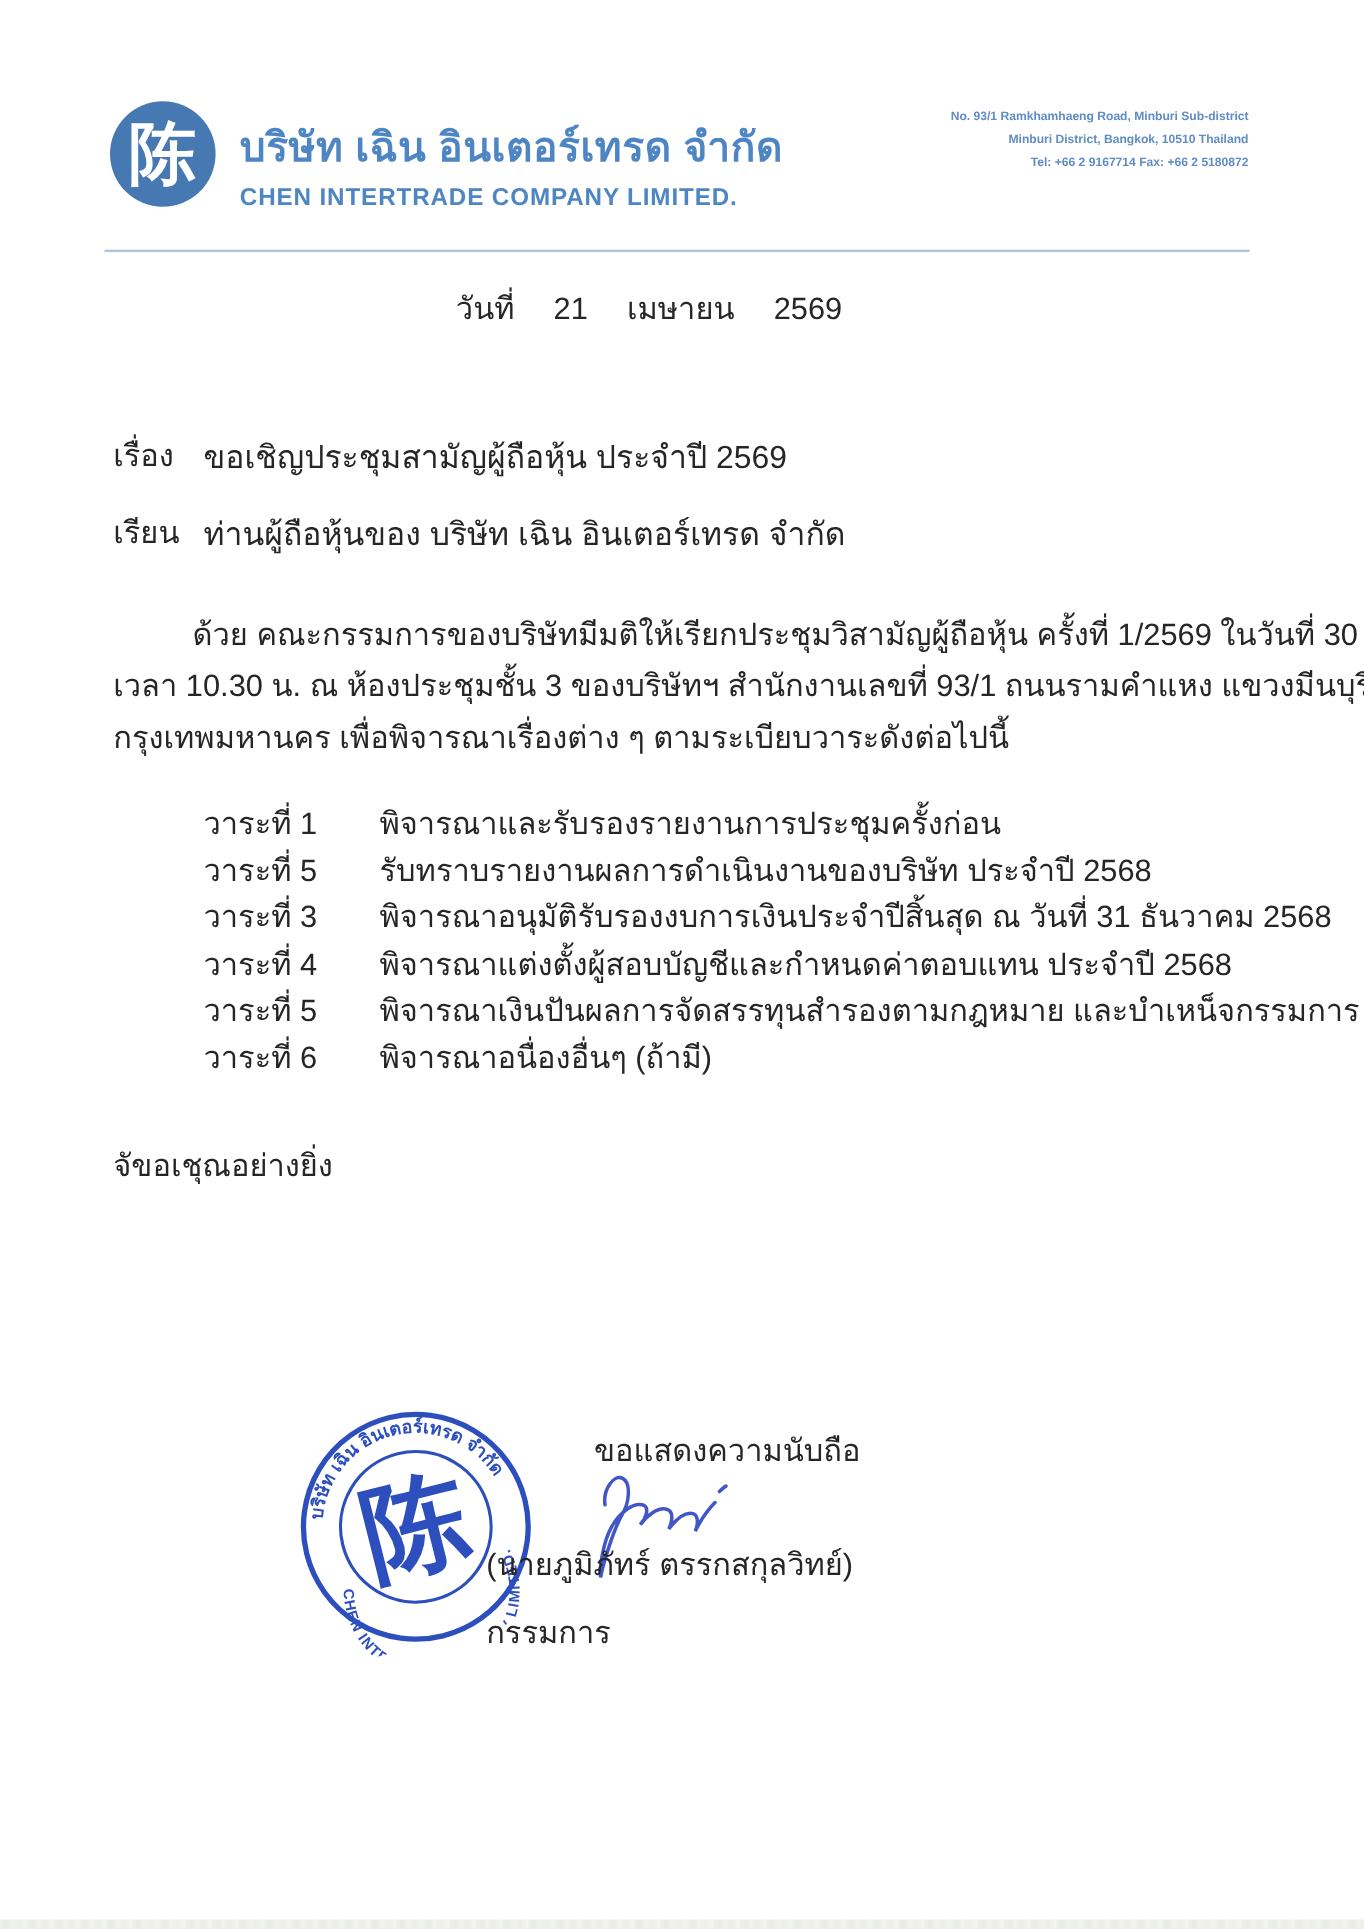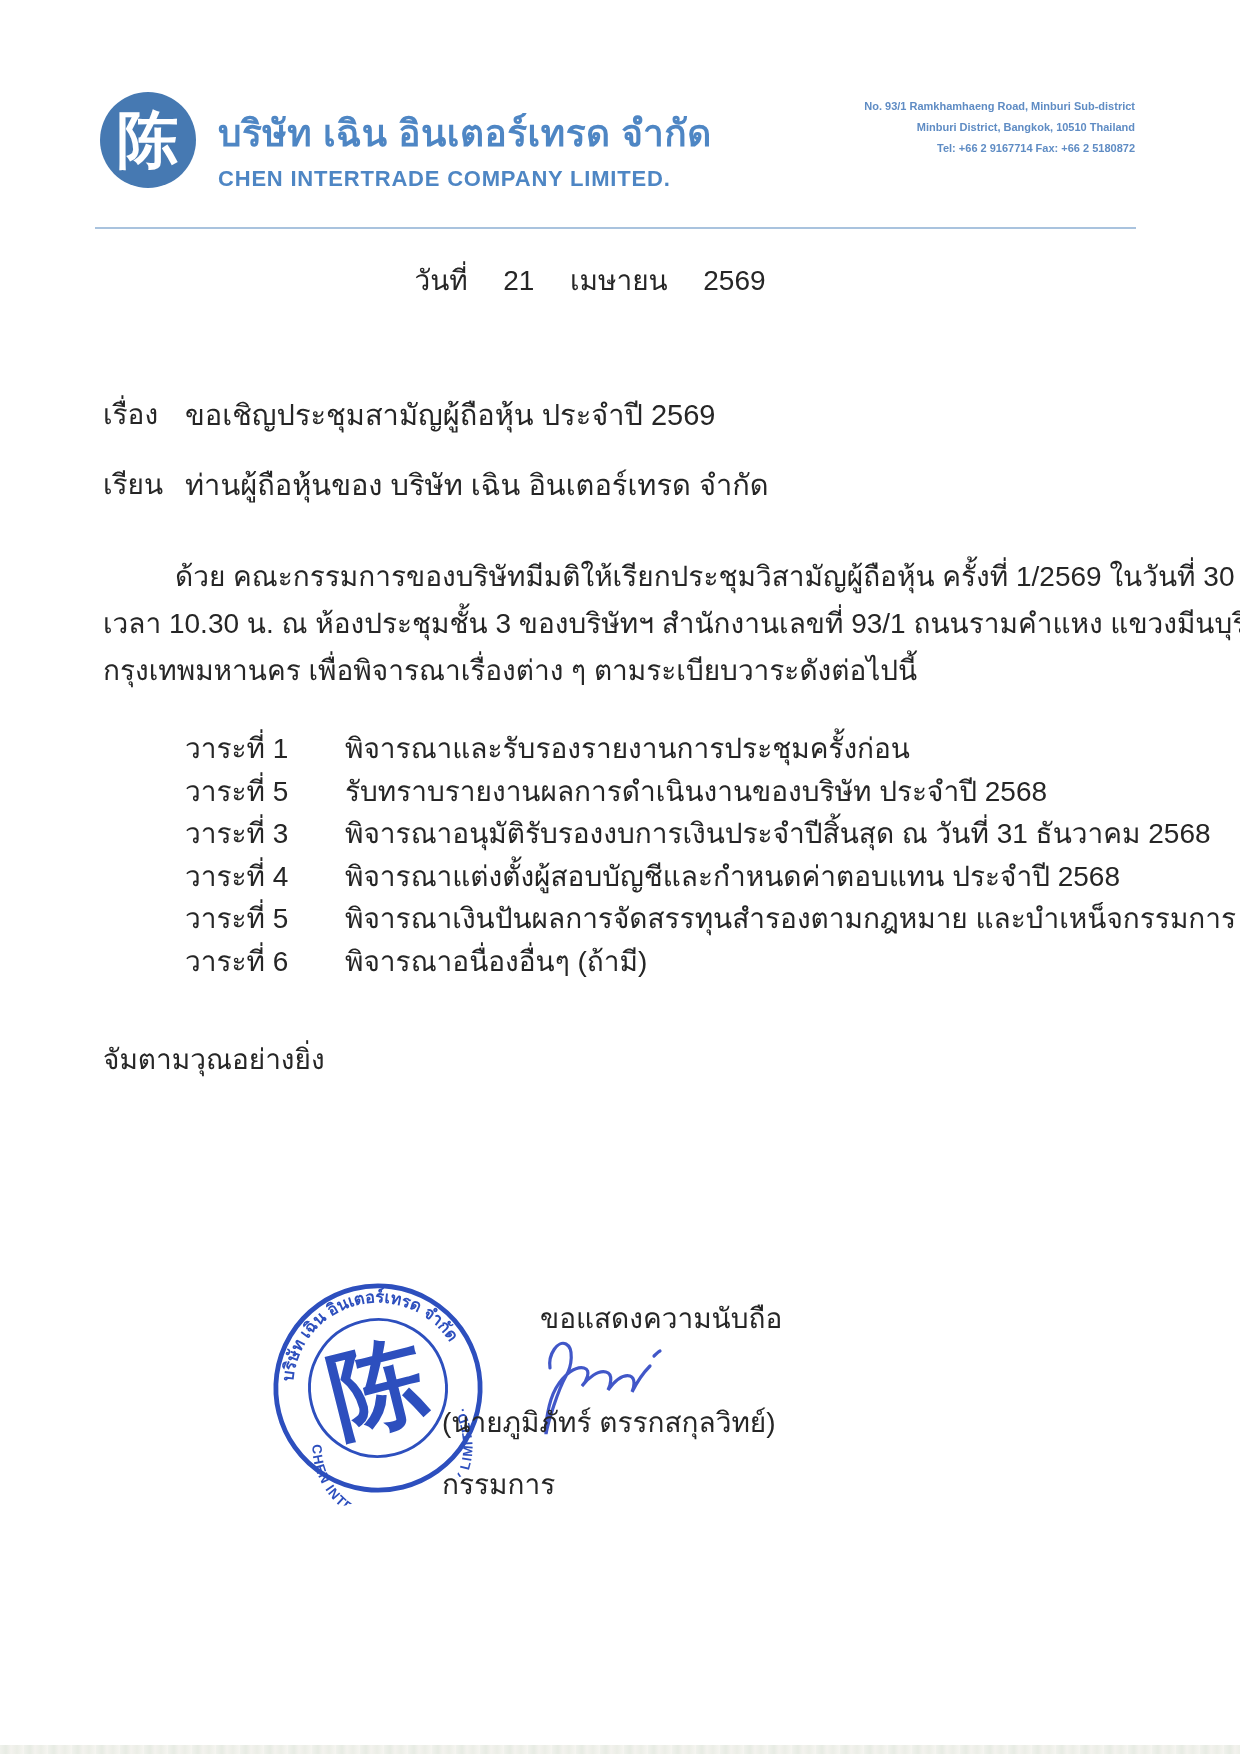--- a/index.html
+++ b/index.html
@@ -202,21 +202,21 @@
       <span class="agenda-label">วาระที่ 5</span>
       <span class="agenda-text">พิจารณาเงินปันผลการจัดสรรทุนสำรองตามกฎหมาย และบำเหน็จกรรมการ</span>
     </div>
     <div class="agenda-row">
       <span class="agenda-label">วาระที่ 6</span>
       <span class="agenda-text">พิจารณาอนื่องอื่นๆ (ถ้ามี)</span>
     </div>
   </div>
 
   <div class="closing-para">
-    <div>จัมตามวุณอย่างยิ่ง</div>
+    <div>จัขอเชุณอย่างยิ่ง</div>
   </div>
 
   <div class="stamp">
     <svg width="212" height="212" viewBox="0 0 220 220">
       <defs>
         <path id="arcTop" d="M 25 132 A 88 88 0 1 1 195 132" fill="none"></path>
         <path id="arcBottom" d="M 33 141 A 83 83 0 1 0 187 141" fill="none"></path>
       </defs>
       <circle cx="110" cy="110" r="106" fill="none" stroke="#2d4fbe" stroke-width="5"></circle>
       <circle cx="110" cy="110" r="71" fill="none" stroke="#2d4fbe" stroke-width="3"></circle>

